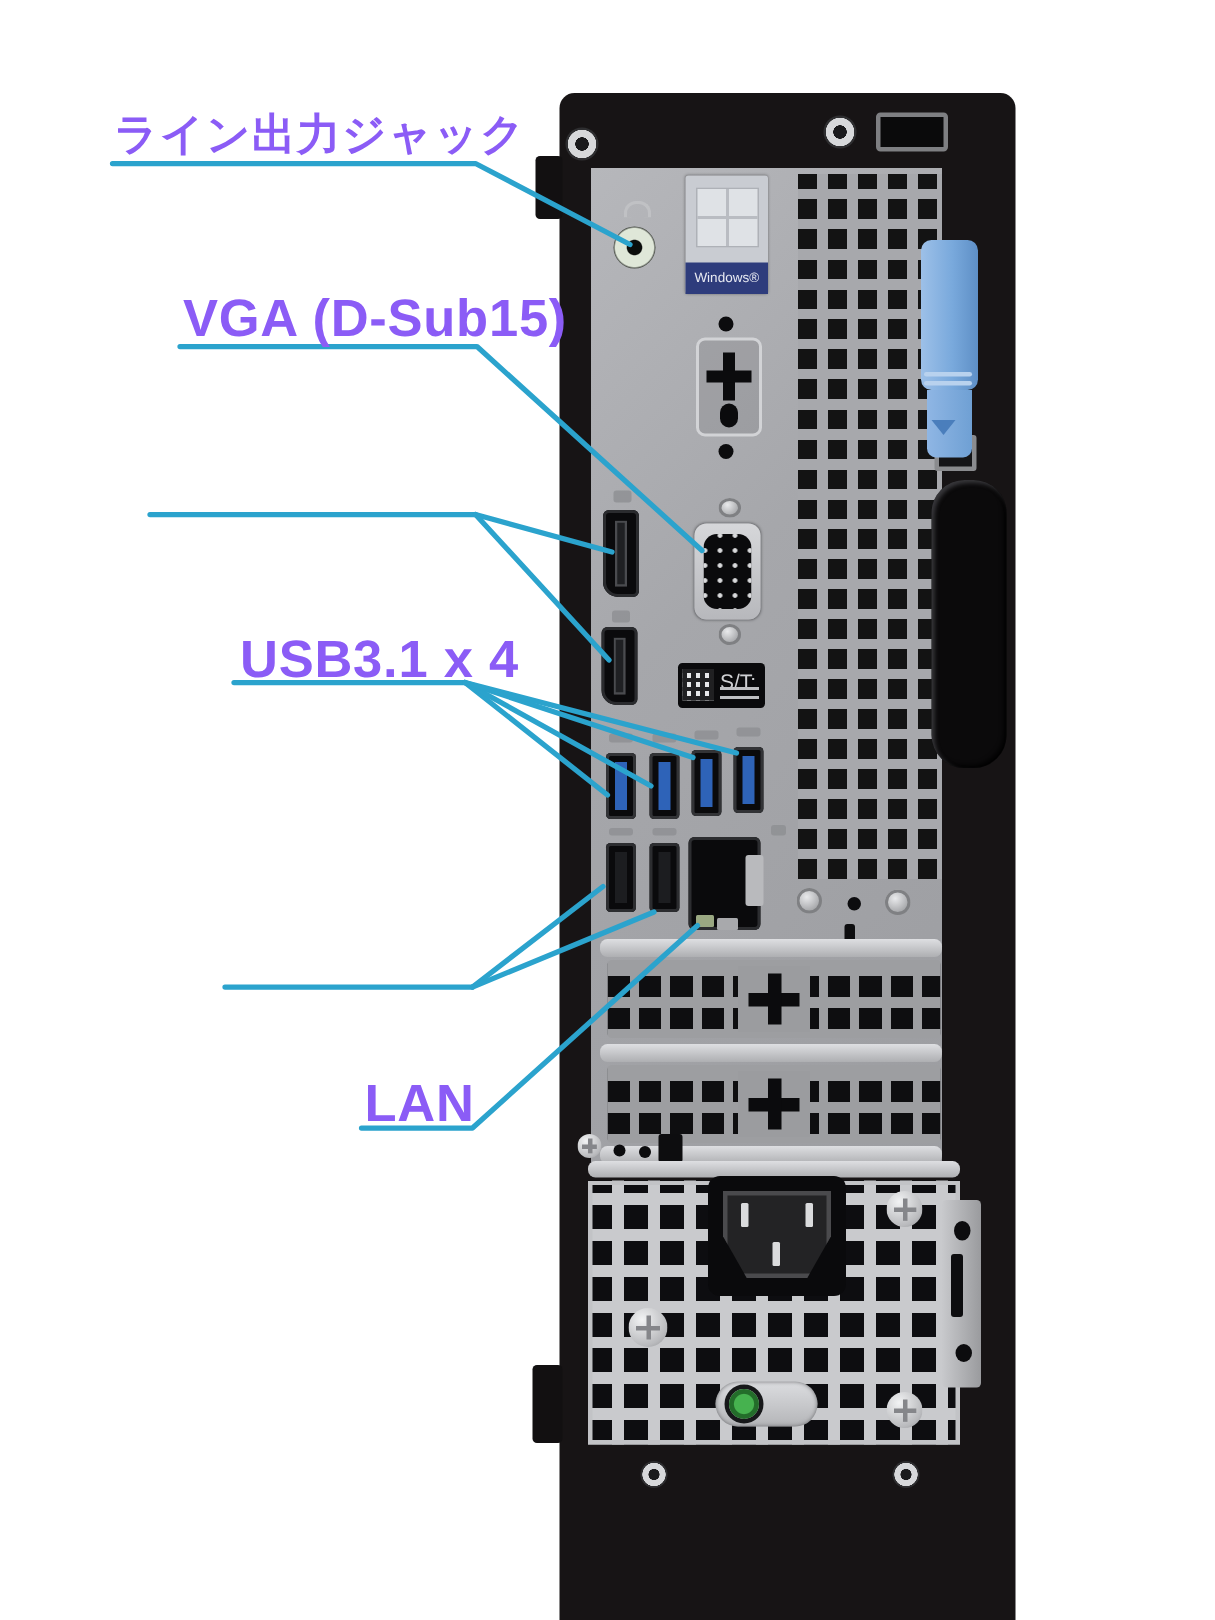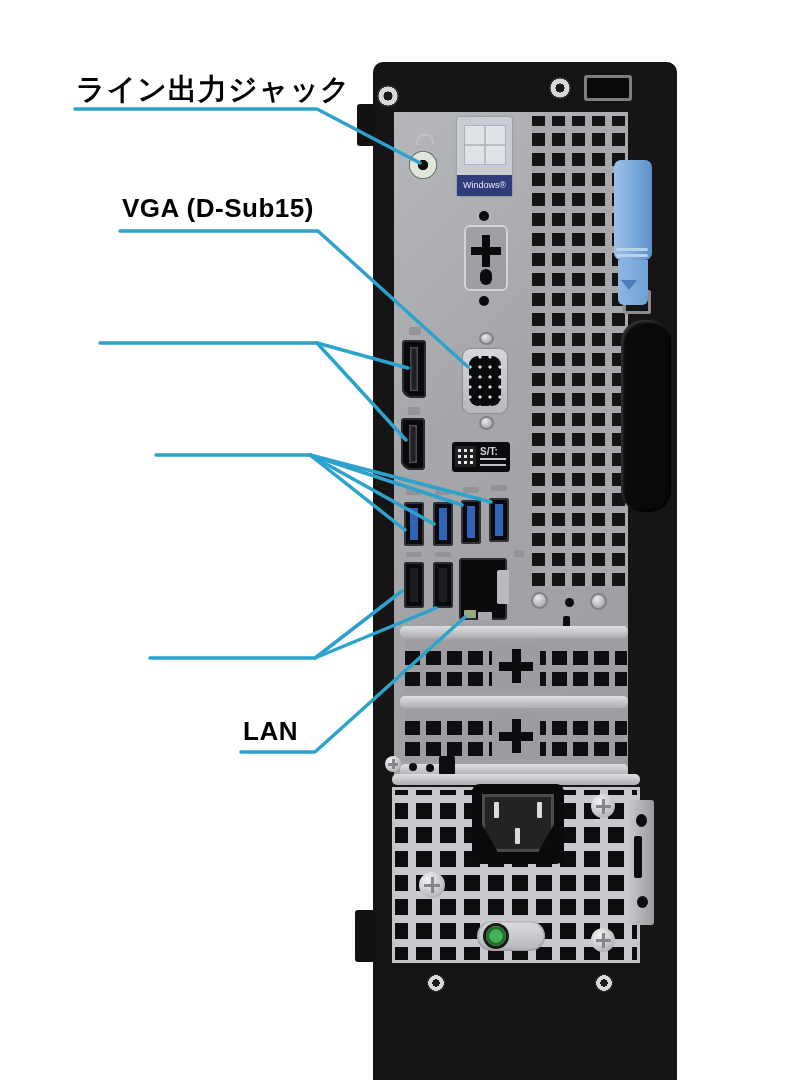--- a/index.html
+++ b/index.html
@@ -1,21 +1,21 @@
 <!DOCTYPE html>
 <html><head>
 <meta charset="utf-8">
 <style>
   html,body{margin:0;padding:0;background:#ffffff;}
   .stage{position:relative;width:810px;height:1080px;background:#ffffff;overflow:hidden;
          font-family:"Liberation Sans","DejaVu Sans",sans-serif;}
   
-  .ann{position:absolute;color:#000000;font-weight:bold;white-space:nowrap;z-index:40;}
+  .ann{position:absolute;color:#8b5cf6;font-weight:bold;white-space:nowrap;z-index:40;}
   .ann-jp{font-size:29px;letter-spacing:1px;}
-  .ann-en{font-size:26px;letter-spacing:0.5px;}
+  .ann-en{font-size:35px;letter-spacing:0.5px;}
   .lines{position:absolute;left:0;top:0;width:810px;height:1080px;z-index:35;pointer-events:none;}
   
   .case{position:absolute;left:373px;top:62px;width:304px;height:1026px;background:#171415;
         border-radius:10px 10px 6px 6px;z-index:10;}
   .tab{position:absolute;background:#121011;border-radius:3px;}
   .ring-screw{position:absolute;border-radius:50%;
       background:radial-gradient(circle,#1a1a1c 0 28%,#d7d8da 30% 60%,#2e2e30 62% 100%);}
   .padlock-slot{position:absolute;background:#0a0a0b;border:3px solid #7e7f82;border-radius:3px;}
   
   .panel{position:absolute;left:21px;top:50px;width:234px;height:663px;
@@ -51,21 +51,21 @@
   .vga-inner{position:absolute;left:6px;top:7px;width:32px;height:50px;background:#0a0a0c;border-radius:9px;
              background-image:radial-gradient(#d8d9db 1.3px,rgba(0,0,0,0) 1.9px);
              background-size:10px 10px;background-position:6px 6px;}
   .hexscrew{position:absolute;border-radius:50%;
             background:radial-gradient(circle at 40% 35%,#e9eaec,#9fa0a3 70%,#6f7073 100%);
             box-shadow:inset 0 0 0 2px #7f8083;}
   .svc{position:absolute;width:58px;height:30px;background:#0a0a0c;border-radius:3px;color:#cfd0d3;}
   .svc-qr{position:absolute;left:3px;top:4px;width:21px;height:21px;background:#e8e9eb;
           background-image:repeating-linear-gradient(0deg,#202022 0 3px,rgba(0,0,0,0) 3px 6px),
                            repeating-linear-gradient(90deg,#202022 0 3px,rgba(255,255,255,0) 3px 6px);}
-  .svc-txt{position:absolute;left:28px;top:4px;font-size:10px;font-weight:bold;}
+  .svc-txt{position:absolute;left:28px;top:4px;font-size:14px;font-weight:normal;}
   .svc-line{position:absolute;left:28px;height:2px;background:#bfc0c3;}
   .usb{position:absolute;width:20px;height:44px;background:#0a0a0c;border-radius:3px;
        box-shadow:inset 0 0 0 2px #323336;}
   .usb .tongue{position:absolute;left:6px;top:6px;width:8px;height:32px;background:#2e63b8;}
   .usb2{position:absolute;width:20px;height:46px;background:#0a0a0c;border-radius:3px;
         box-shadow:inset 0 0 0 2px #2c2d30;}
   .usb2 .tongue2{position:absolute;left:6px;top:6px;width:8px;height:34px;background:#1c1d20;}
   .lan{position:absolute;width:48px;height:62px;background:#0a0a0c;border-radius:4px;
        box-shadow:inset 0 0 0 2px #2c2d30;}
   .lan-clip{position:absolute;left:38px;top:12px;width:12px;height:34px;background:#b9babd;border-radius:2px;}
@@ -109,20 +109,21 @@
   .handle{position:absolute;left:248px;top:258px;width:50px;height:192px;background:#0b0a0b;
           border-radius:22px;box-shadow:inset 2px 2px 3px rgba(95,95,100,.55),inset -2px -2px 3px rgba(0,0,0,.8);z-index:7;}
 </style>
 </head>
 <body>
 
 <div class="stage">
 
   <div class="ann ann-jp" style="left:76px;top:70px;">ライン出力ジャック</div>
   <div class="ann ann-en" style="left:122px;top:193px;">VGA (D-Sub15)</div>
+  <div class="ann ann-en" style="left:160px;top:420px;">USB3.1 x 4</div>
   <div class="ann ann-en" style="left:243px;top:716px;">LAN</div>
 
   <div class="case">
 
     <div class="tab" style="left:-16px;top:42px;width:18px;height:42px;"></div>
     <div class="tab" style="left:-18px;top:848px;width:20px;height:52px;"></div>
 
     <div class="ring-screw" style="left:4px;top:23px;width:22px;height:22px;"></div>
     <div class="ring-screw" style="left:176px;top:15px;width:22px;height:22px;"></div>
     <div class="padlock-slot" style="left:211px;top:13px;width:42px;height:20px;"></div>

